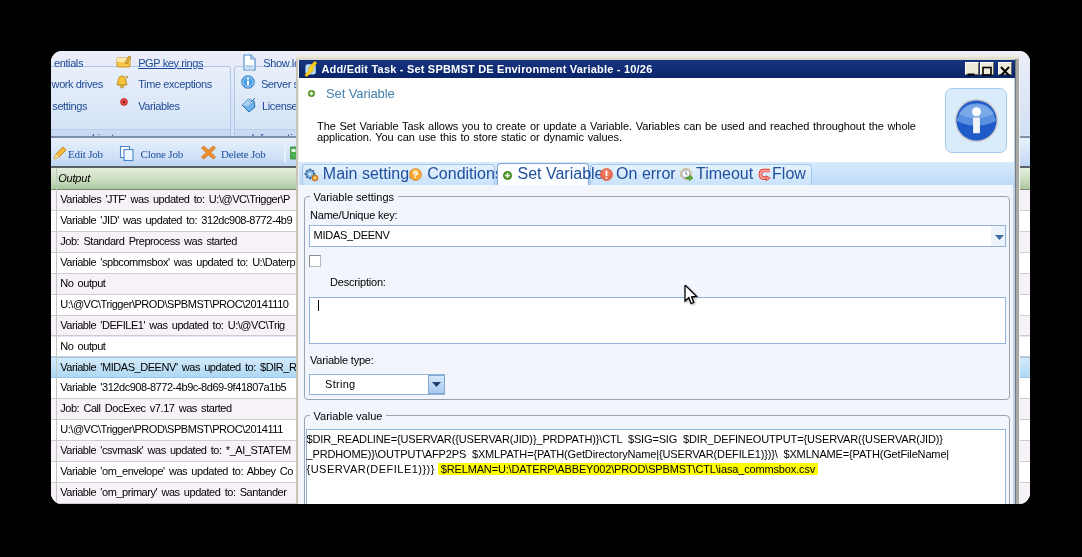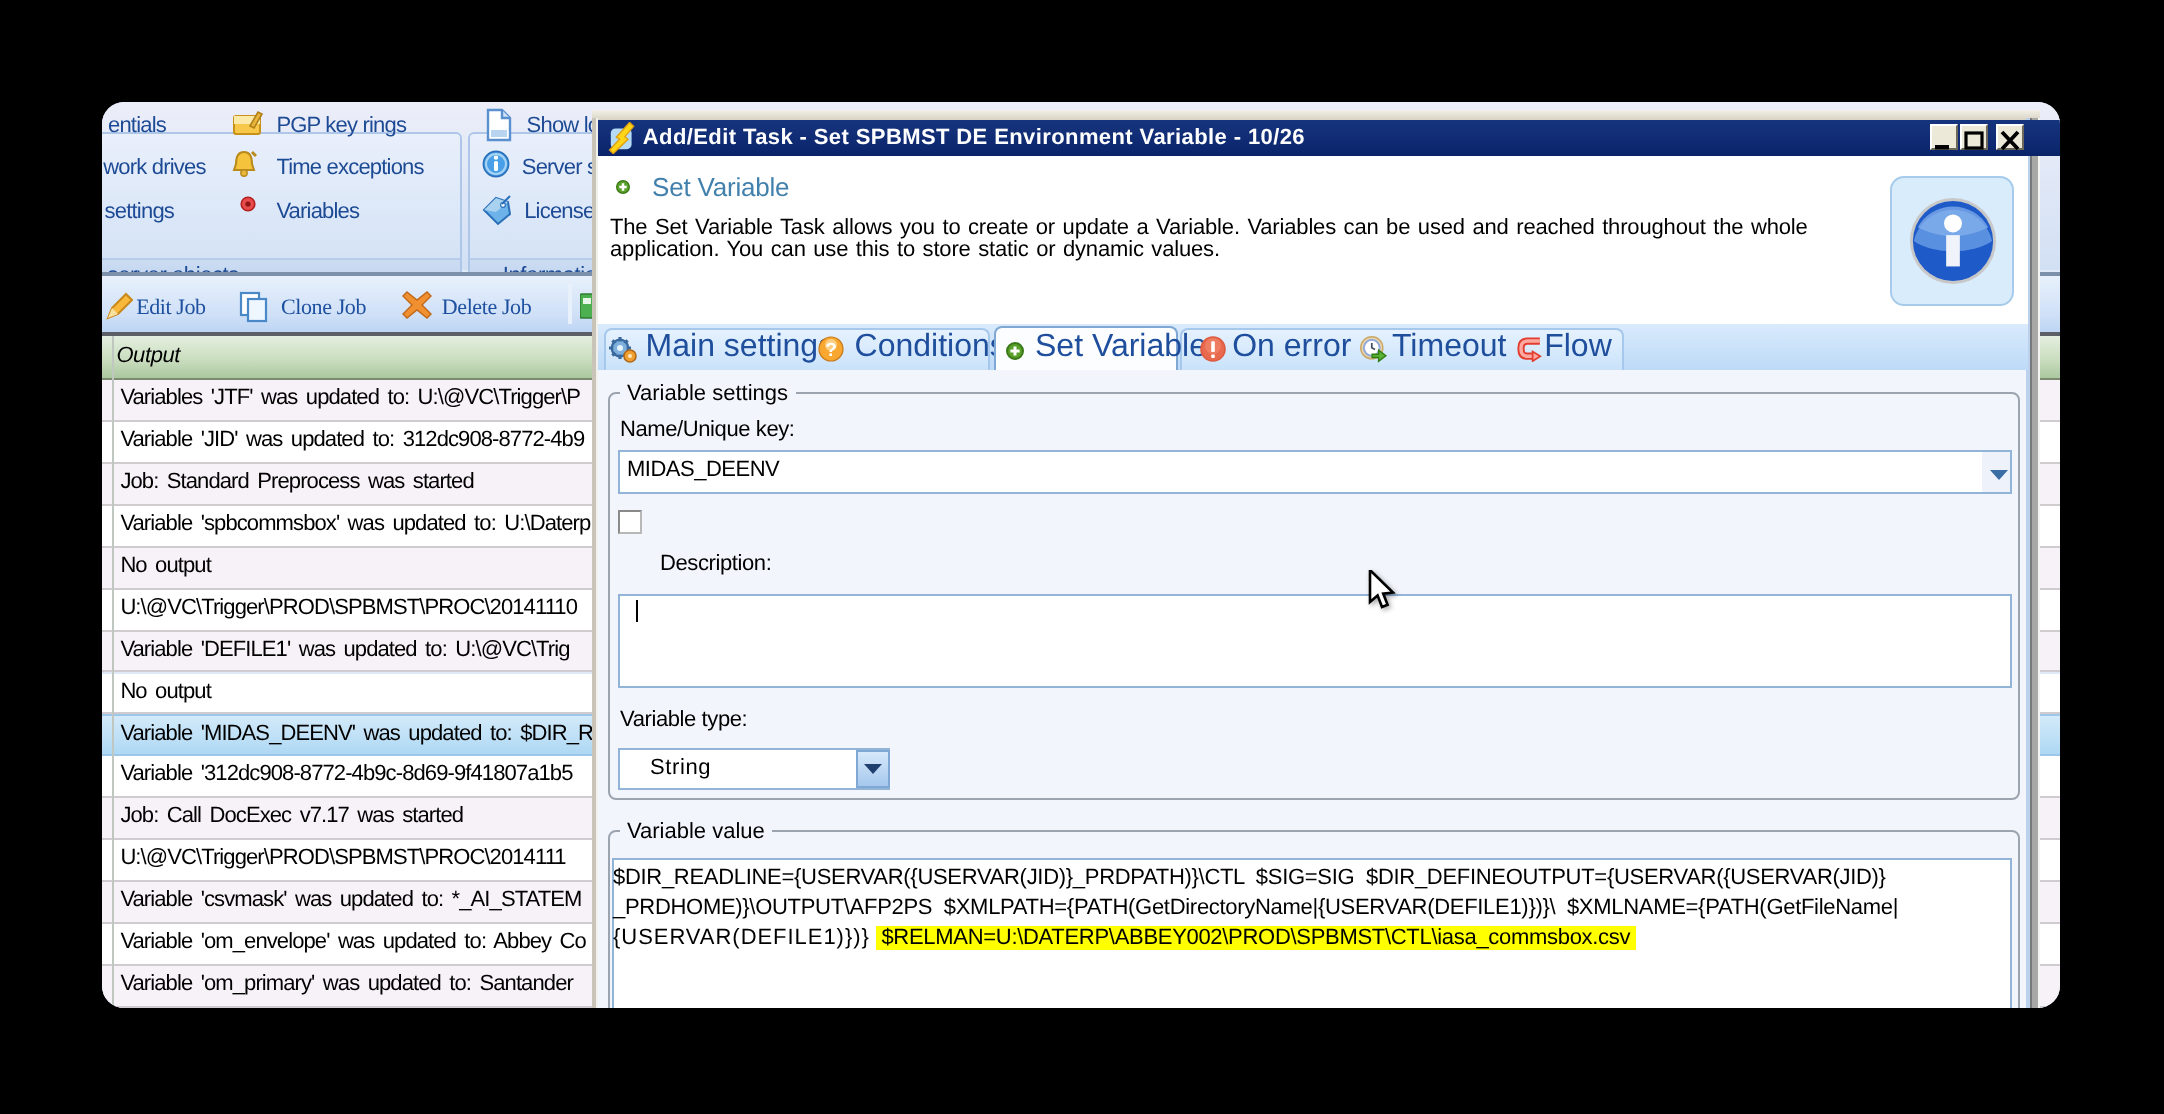--- a/index.html
+++ b/index.html
@@ -34,28 +34,28 @@
   .reven{background:#ffffff;}
   .rsel{background:linear-gradient(#d3eafa,#aed8f4);border-top:1px solid #9cc7e8;border-bottom:1px solid #9cc7e8;height:18.9px;}
   
   #dlg{left:245.5px;top:4px;width:724px;height:449px;background:#f2f5fb;}
   #dlg-top{position:absolute;left:0;top:0;width:724px;height:5px;background:linear-gradient(#f2f0e8,#d8d4c4);}
   #dlg-left{position:absolute;left:0;top:4px;width:3px;height:445px;
      background:linear-gradient(90deg,#c8c4b8 0 2px,#f2f0ea 2px);}
   #dlg-right{position:absolute;right:0;top:4px;width:7px;height:445px;
      background:linear-gradient(90deg,#bcd2ec 0 2px,#77797c 2px 3px,#a8a8a4 3px 6px,#f4f4f2 6px);}
   #tbarX{position:absolute;left:3px;top:4.7px;width:716px;height:18px;
-     background:linear-gradient(#16347e,#0a246a);padding-left:36px;}
+     background:linear-gradient(#16347e,#0a246a);}
   #tbarX .ttl{position:absolute;left:22.4px;top:3px;color:#fff;font-size:11px;font-weight:bold;letter-spacing:0.2px;white-space:nowrap;}
   .wbtn{position:absolute;top:2px;width:14px;height:13px;background:#ece9d8;
      border:1px solid;border-color:#fff #6d685c #6d685c #fff;box-sizing:border-box;}
   
   #hdr{position:absolute;left:3px;top:22.7px;width:714.5px;height:84.3px;background:#fff;}
   #hdr h1{margin:0;position:absolute;left:27px;top:8px;color:#4381ad;font-size:13px;font-weight:normal;letter-spacing:-0.1px;}
-  #hdr p{margin:0;position:absolute;left:6px;top:31px;font-size:11px;color:#000;line-height:11.6px;letter-spacing:-0.08px;word-spacing:0.8px;}
+  #hdr p{margin:12px;position:absolute;left:6px;top:31px;font-size:11px;color:#000;line-height:11.6px;letter-spacing:-0.08px;word-spacing:0.8px;}
   #infob{position:absolute;left:646.3px;top:10.4px;width:62.2px;height:64.7px;border:1px solid #a6cbeb;
      border-radius:7px;background:#d9ecfc;box-sizing:border-box;}
   
   #tabs{position:absolute;left:3px;top:107px;width:714.5px;height:23px;
      background:linear-gradient(#d9eafc,#bddaf7);}
   .tgrp{position:absolute;top:1.5px;height:21.5px;border:1px solid #a6c8ec;border-bottom:none;border-radius:4px 4px 0 0;
      background:linear-gradient(#e6f2fe,#c9e2fa);box-sizing:border-box;}
   .tab{position:absolute;color:#1e4e9c;font-size:16px;letter-spacing:0px;line-height:23px;white-space:nowrap;}
   #atab{position:absolute;top:0.5px;height:22.5px;background:#fbfdff;border:1px solid #7fa8d4;border-bottom:none;
      border-radius:4px 4px 0 0;box-sizing:border-box;}
@@ -70,21 +70,21 @@
 <div class="abs" id="shot">
 
   <div class="abs" id="ribbon"></div>
   <div class="rpanel" style="left:-17.5px;width:198px;">
      <div class="rlabel" style="padding-left:19.8px;">server objects</div>
   </div>
   <div class="rpanel" style="left:183.5px;width:600px;">
      <div class="rlabel" style="padding-left:16.4px;">Information</div>
   </div>
   <div class="rtext" style="left:3.5px;top:4.7px;">entials</div>
-  <div class="rtext" style="left:87.7px;top:4.7px;">PGP key rings</div>
+  <div class="rtext" style="left:87.7px;top:4.7px;text-decoration:underline;">PGP key rings</div>
   <div class="rtext" style="left:212.8px;top:4.7px;">Show lo</div>
   <div class="rtext" style="left:1.1px;top:25.7px;">work drives</div>
   <div class="rtext" style="left:87.7px;top:25.7px;">Time exceptions</div>
   <div class="rtext" style="left:210.4px;top:25.7px;">Server s</div>
   <div class="rtext" style="left:1.8px;top:47.9px;">settings</div>
   <div class="rtext" style="left:87.7px;top:47.9px;">Variables</div>
   <div class="rtext" style="left:211.6px;top:47.9px;">License</div>
 
   <svg class="abs" style="left:65.5px;top:3px;" width="16" height="16" viewBox="0 0 16 16">
     <rect x="1" y="4" width="13" height="9" rx="1" fill="#f8c84b" stroke="#c8921a"></rect>

